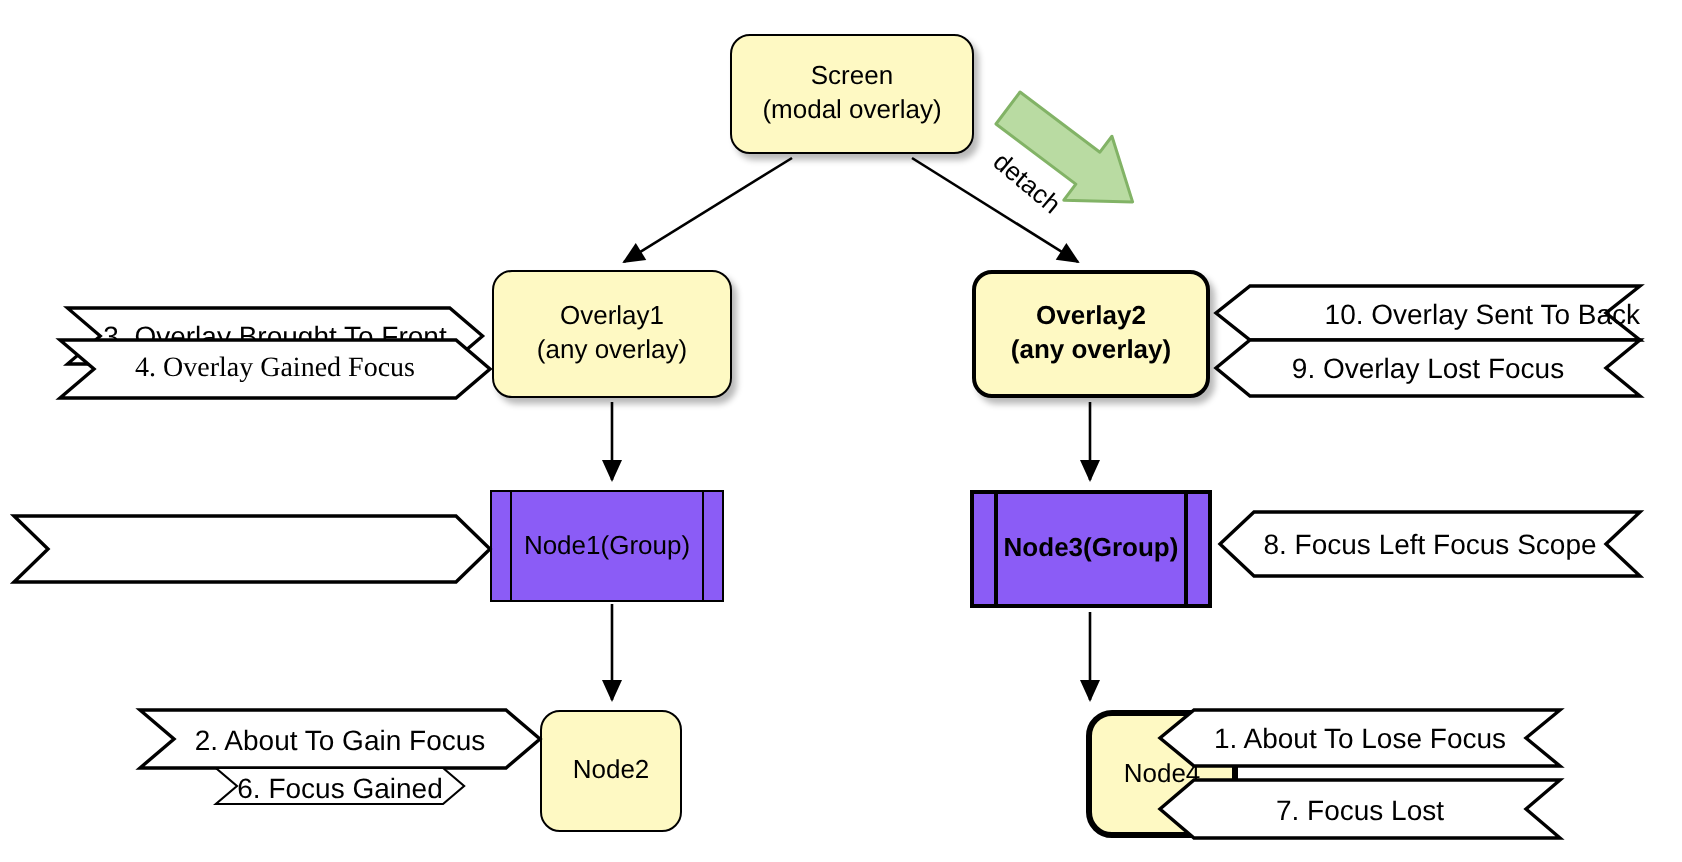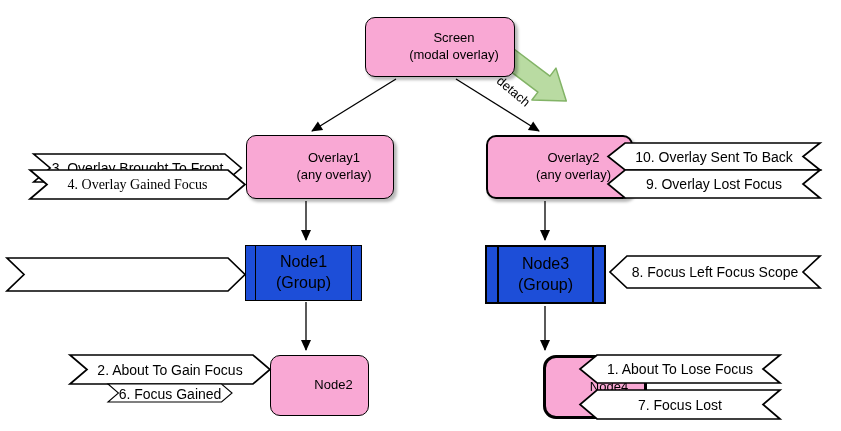--- a/index.html
+++ b/index.html
@@ -9,34 +9,34 @@
     background:#ffffff;
     font-family:"Liberation Sans", sans-serif;
     color:#000;
     overflow:hidden;
   }
   #wires{position:absolute;left:0;top:0;width:841px;height:431px;z-index:1;}
 
   
   .rnode{
     position:absolute;z-index:2;
-    background:#f9a8d4;border:1.5px solid #000;border-radius:10px;
+    background:#fef9c3;border:1.5px solid #000;border-radius:10px;
     display:flex;flex-direction:column;align-items:center;justify-content:center;
-    font-size:13px;line-height:1.3;text-align:center;padding-left:28px;
+    font-size:13px;line-height:1.3;text-align:center;
   }
   .shadow{box-shadow:2.5px 3px 3px rgba(0,0,0,0.28);}
-  .bold2{border-width:2.5px;}
+  .bold2{border-width:2.5px;font-weight:bold;}
   .bold3{border-width:3.5px;border-radius:13px;}
 
   
   .gnode{
     position:absolute;z-index:2;
-    background:#1d4ed8;border:1.5px solid #000;
-    display:flex;flex-direction:column;align-items:center;justify-content:center;
-    font-size:16px;line-height:1.3;text-align:center;
+    background:#8b5cf6;border:1.5px solid #000;
+    display:flex;flex-direction:row;align-items:center;justify-content:center;
+    font-size:13px;line-height:1.3;text-align:center;
   }
   .gnode.bold2{border-width:2.5px;}
   .vbar{position:absolute;top:0;bottom:0;width:0;border-left:1.5px solid #000;}
   .vbar.left{left:9px;}
   .vbar.right{right:9px;}
   .gnode.bold2 .vbar{border-left-width:2px;}
   .gnode.bold2 .vbar.left{left:10px;}
   .gnode.bold2 .vbar.right{right:10px;}
 
   
@@ -139,21 +139,21 @@
       </svg>
     <span class="banner-label">2. About To Gain Focus</span>
   </div>
   <div class="banner dir-right" style="left:70px;top:384px;width:200px;height:18px;align-items:flex-end;">
       <svg viewBox="0 0 200 29">
         <polygon points="0,0 183,0 200,14.5 183,29 0,29 17,14.5" fill="#ffffff" stroke="#000000" stroke-width="1.7" stroke-linejoin="miter"></polygon>
       </svg>
     <span class="banner-label">6. Focus Gained</span>
   </div>
 
-  <div class="banner dir-left" style="left:608px;top:143px;width:212px;height:27px;">
+  <div class="banner dir-left" style="left:608px;top:143px;width:212px;height:27px;justify-content:flex-end;">
       <svg viewBox="0 0 212 27">
         <polygon points="212,0 17,0 0,13.5 17,27 212,27 195,13.5" fill="#ffffff" stroke="#000000" stroke-width="1.7" stroke-linejoin="miter"></polygon>
       </svg>
     <span class="banner-label">10. Overlay Sent To Back</span>
   </div>
   <div class="banner dir-left" style="left:608px;top:170px;width:212px;height:28px;">
       <svg viewBox="0 0 212 28">
         <polygon points="212,0 17,0 0,14 17,28 212,28 195,14" fill="#ffffff" stroke="#000000" stroke-width="1.7" stroke-linejoin="miter"></polygon>
       </svg>
     <span class="banner-label">9. Overlay Lost Focus</span>

